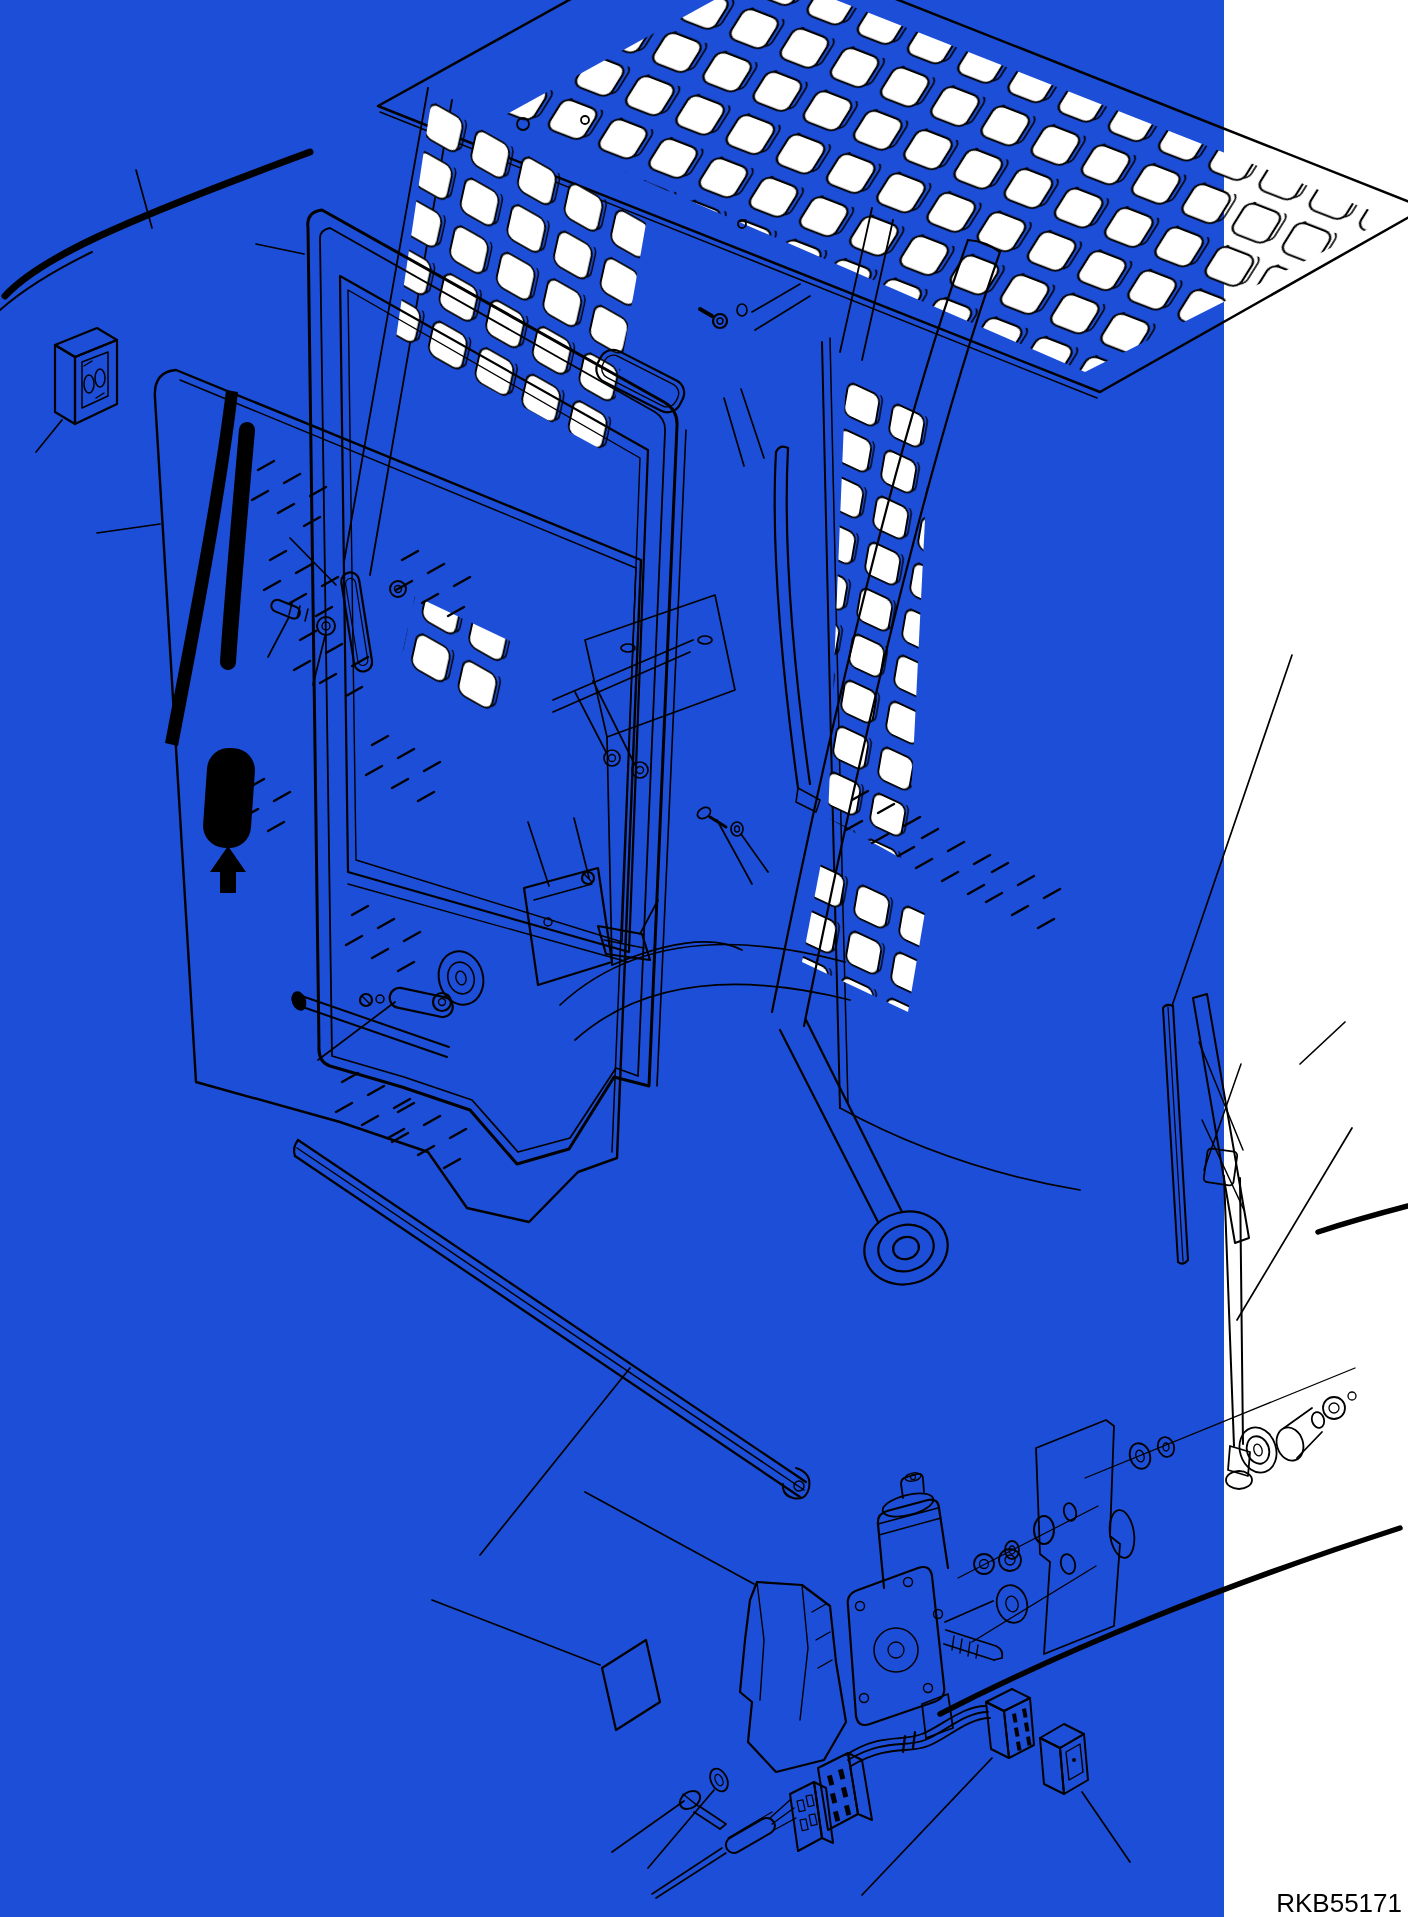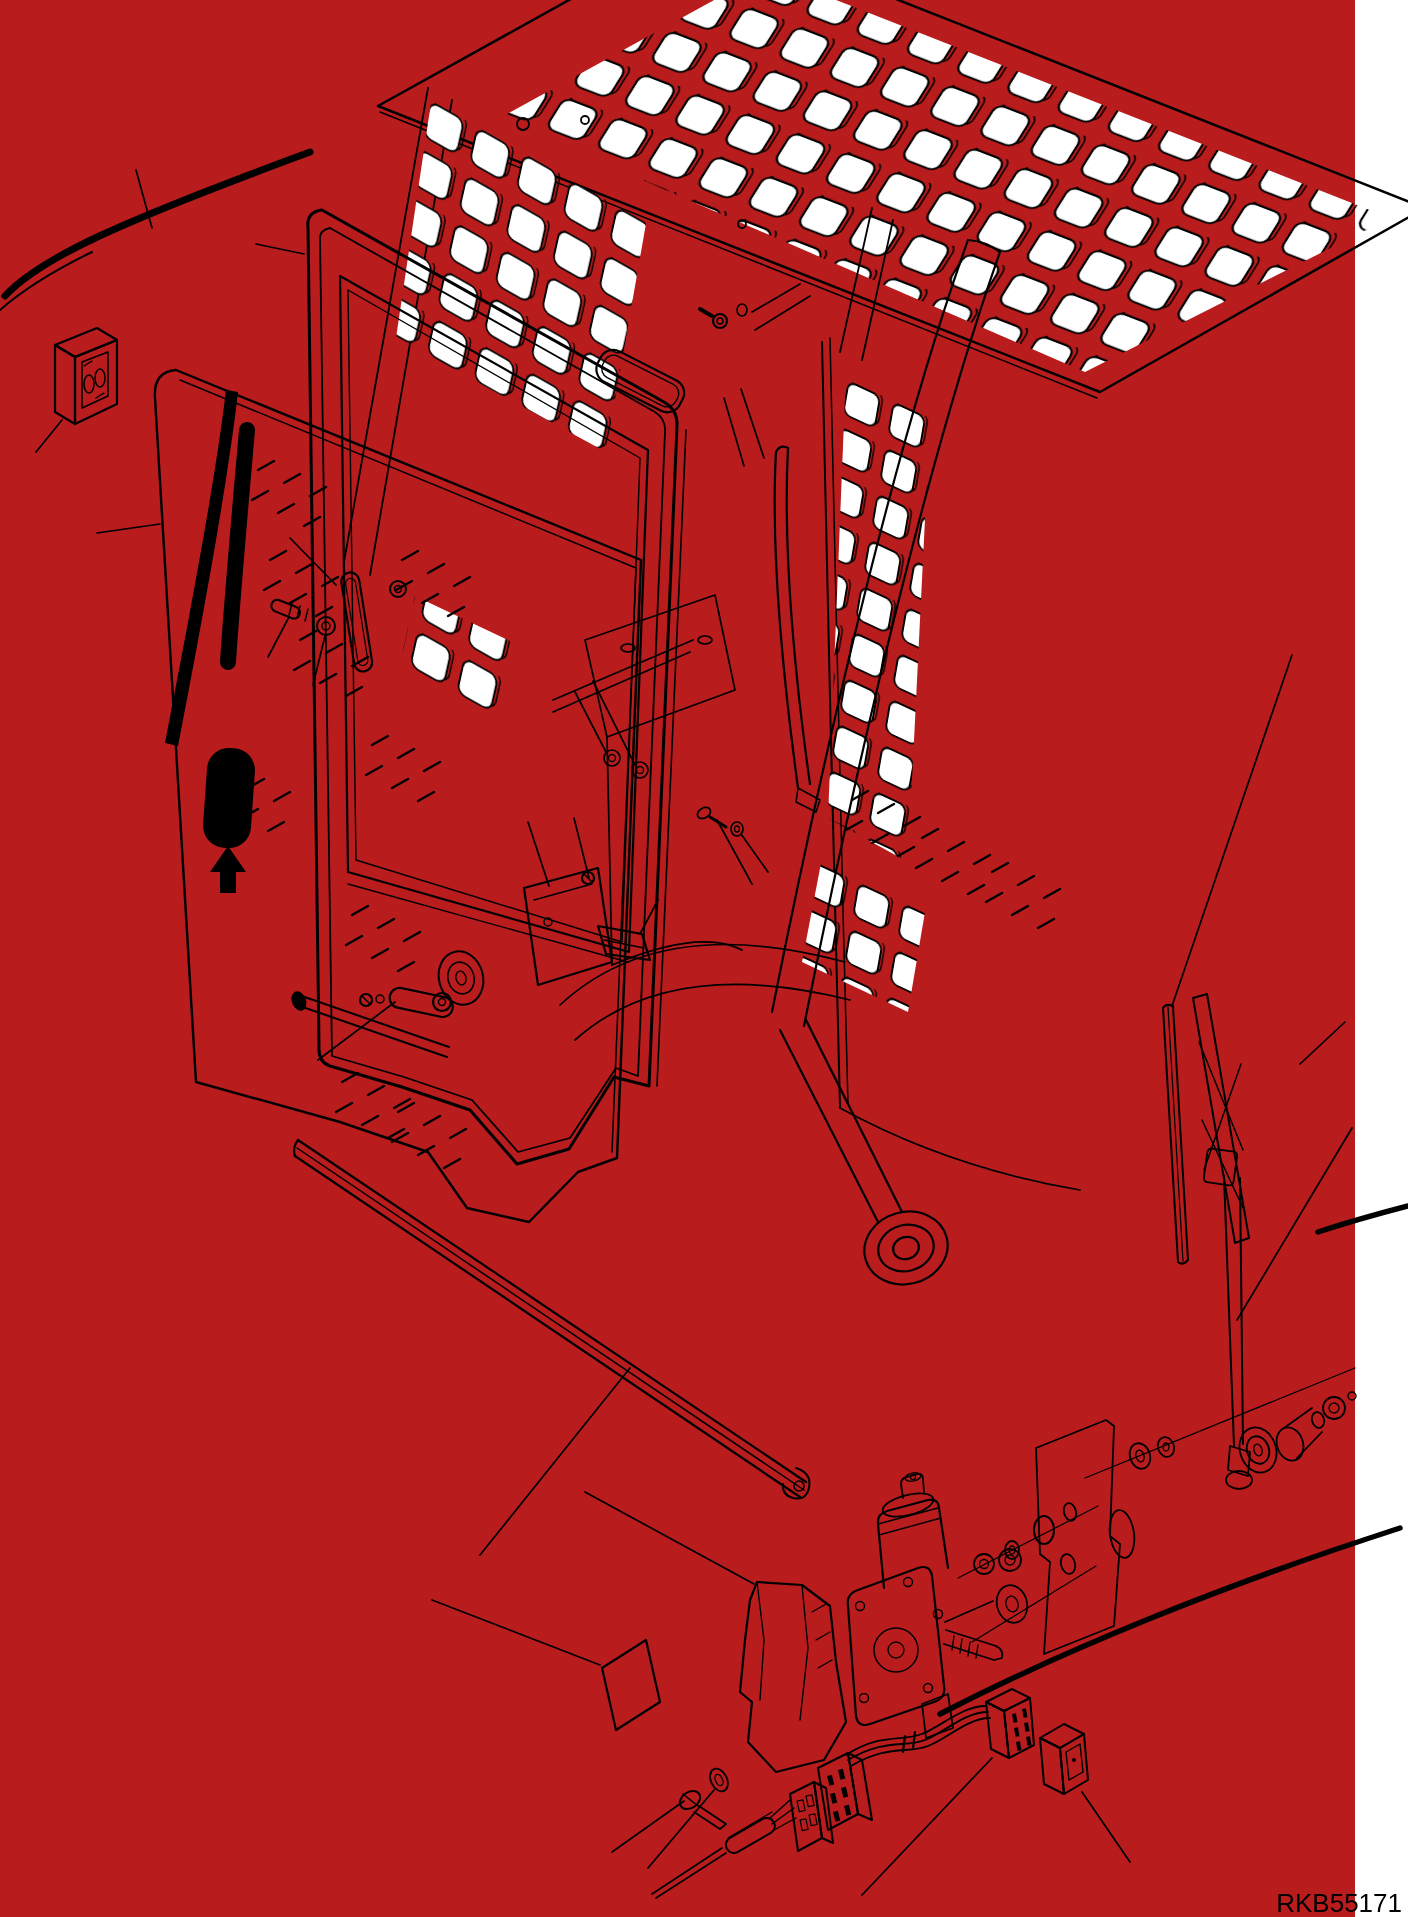--- a/index.html
+++ b/index.html
@@ -1,17 +1,17 @@
 <!DOCTYPE html>
 <html><head>
 <meta charset="utf-8">
 <style>
   html,body{margin:0;padding:0;background:#ffffff;}
   body{width:1408px;height:1917px;overflow:hidden;font-family:"Liberation Sans",sans-serif;}
-  .stage{position:relative;width:1355px;height:1917px;background:#b91c1c;}
+  .stage{position:relative;width:1224px;height:1917px;background:#1d4ed8;}
   svg{display:block;}
   text.code{font-family:"Liberation Sans","DejaVu Sans",sans-serif;font-size:26px;fill:#000000;}
 </style>
 </head>
 <body>
 
 <div class="stage">
 <svg width="1408" height="1917" viewBox="0 0 1408 1917" xmlns="http://www.w3.org/2000/svg">
   <defs>
     <pattern id="pRoof" width="54" height="54" patternUnits="userSpaceOnUse" patternTransform="matrix(0.93,0.36,-0.5,0.8,386,80)">

